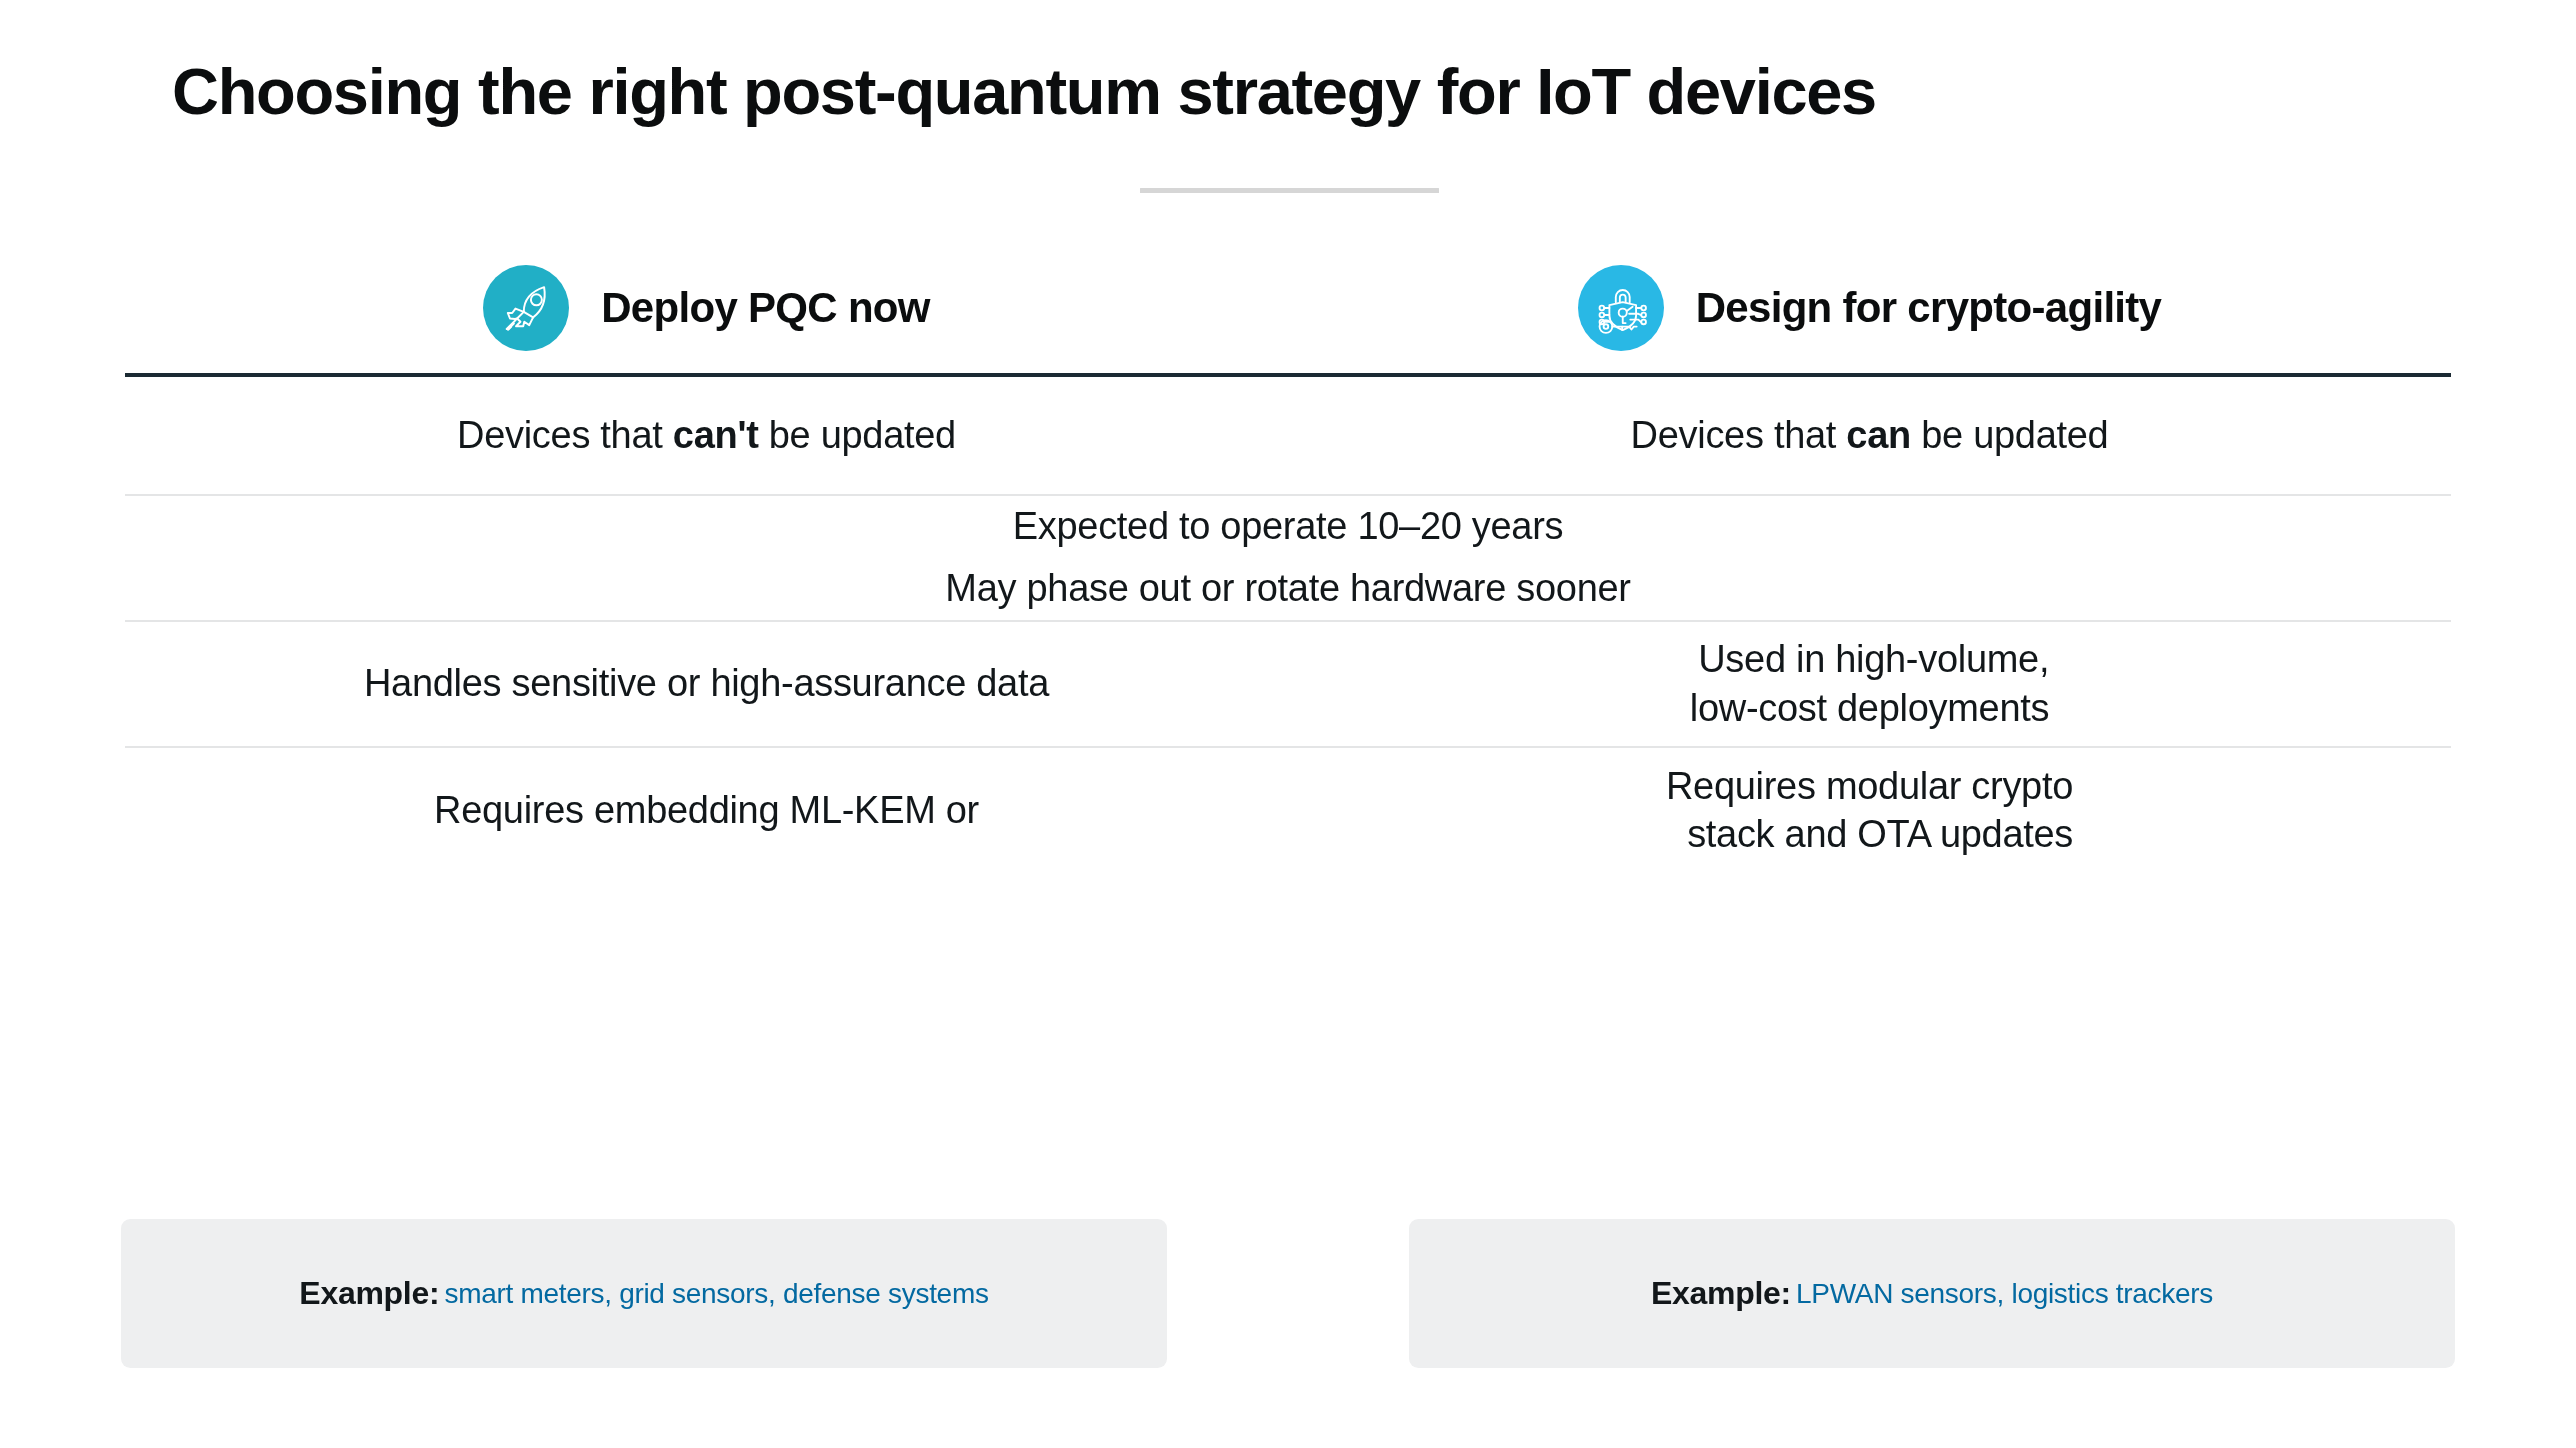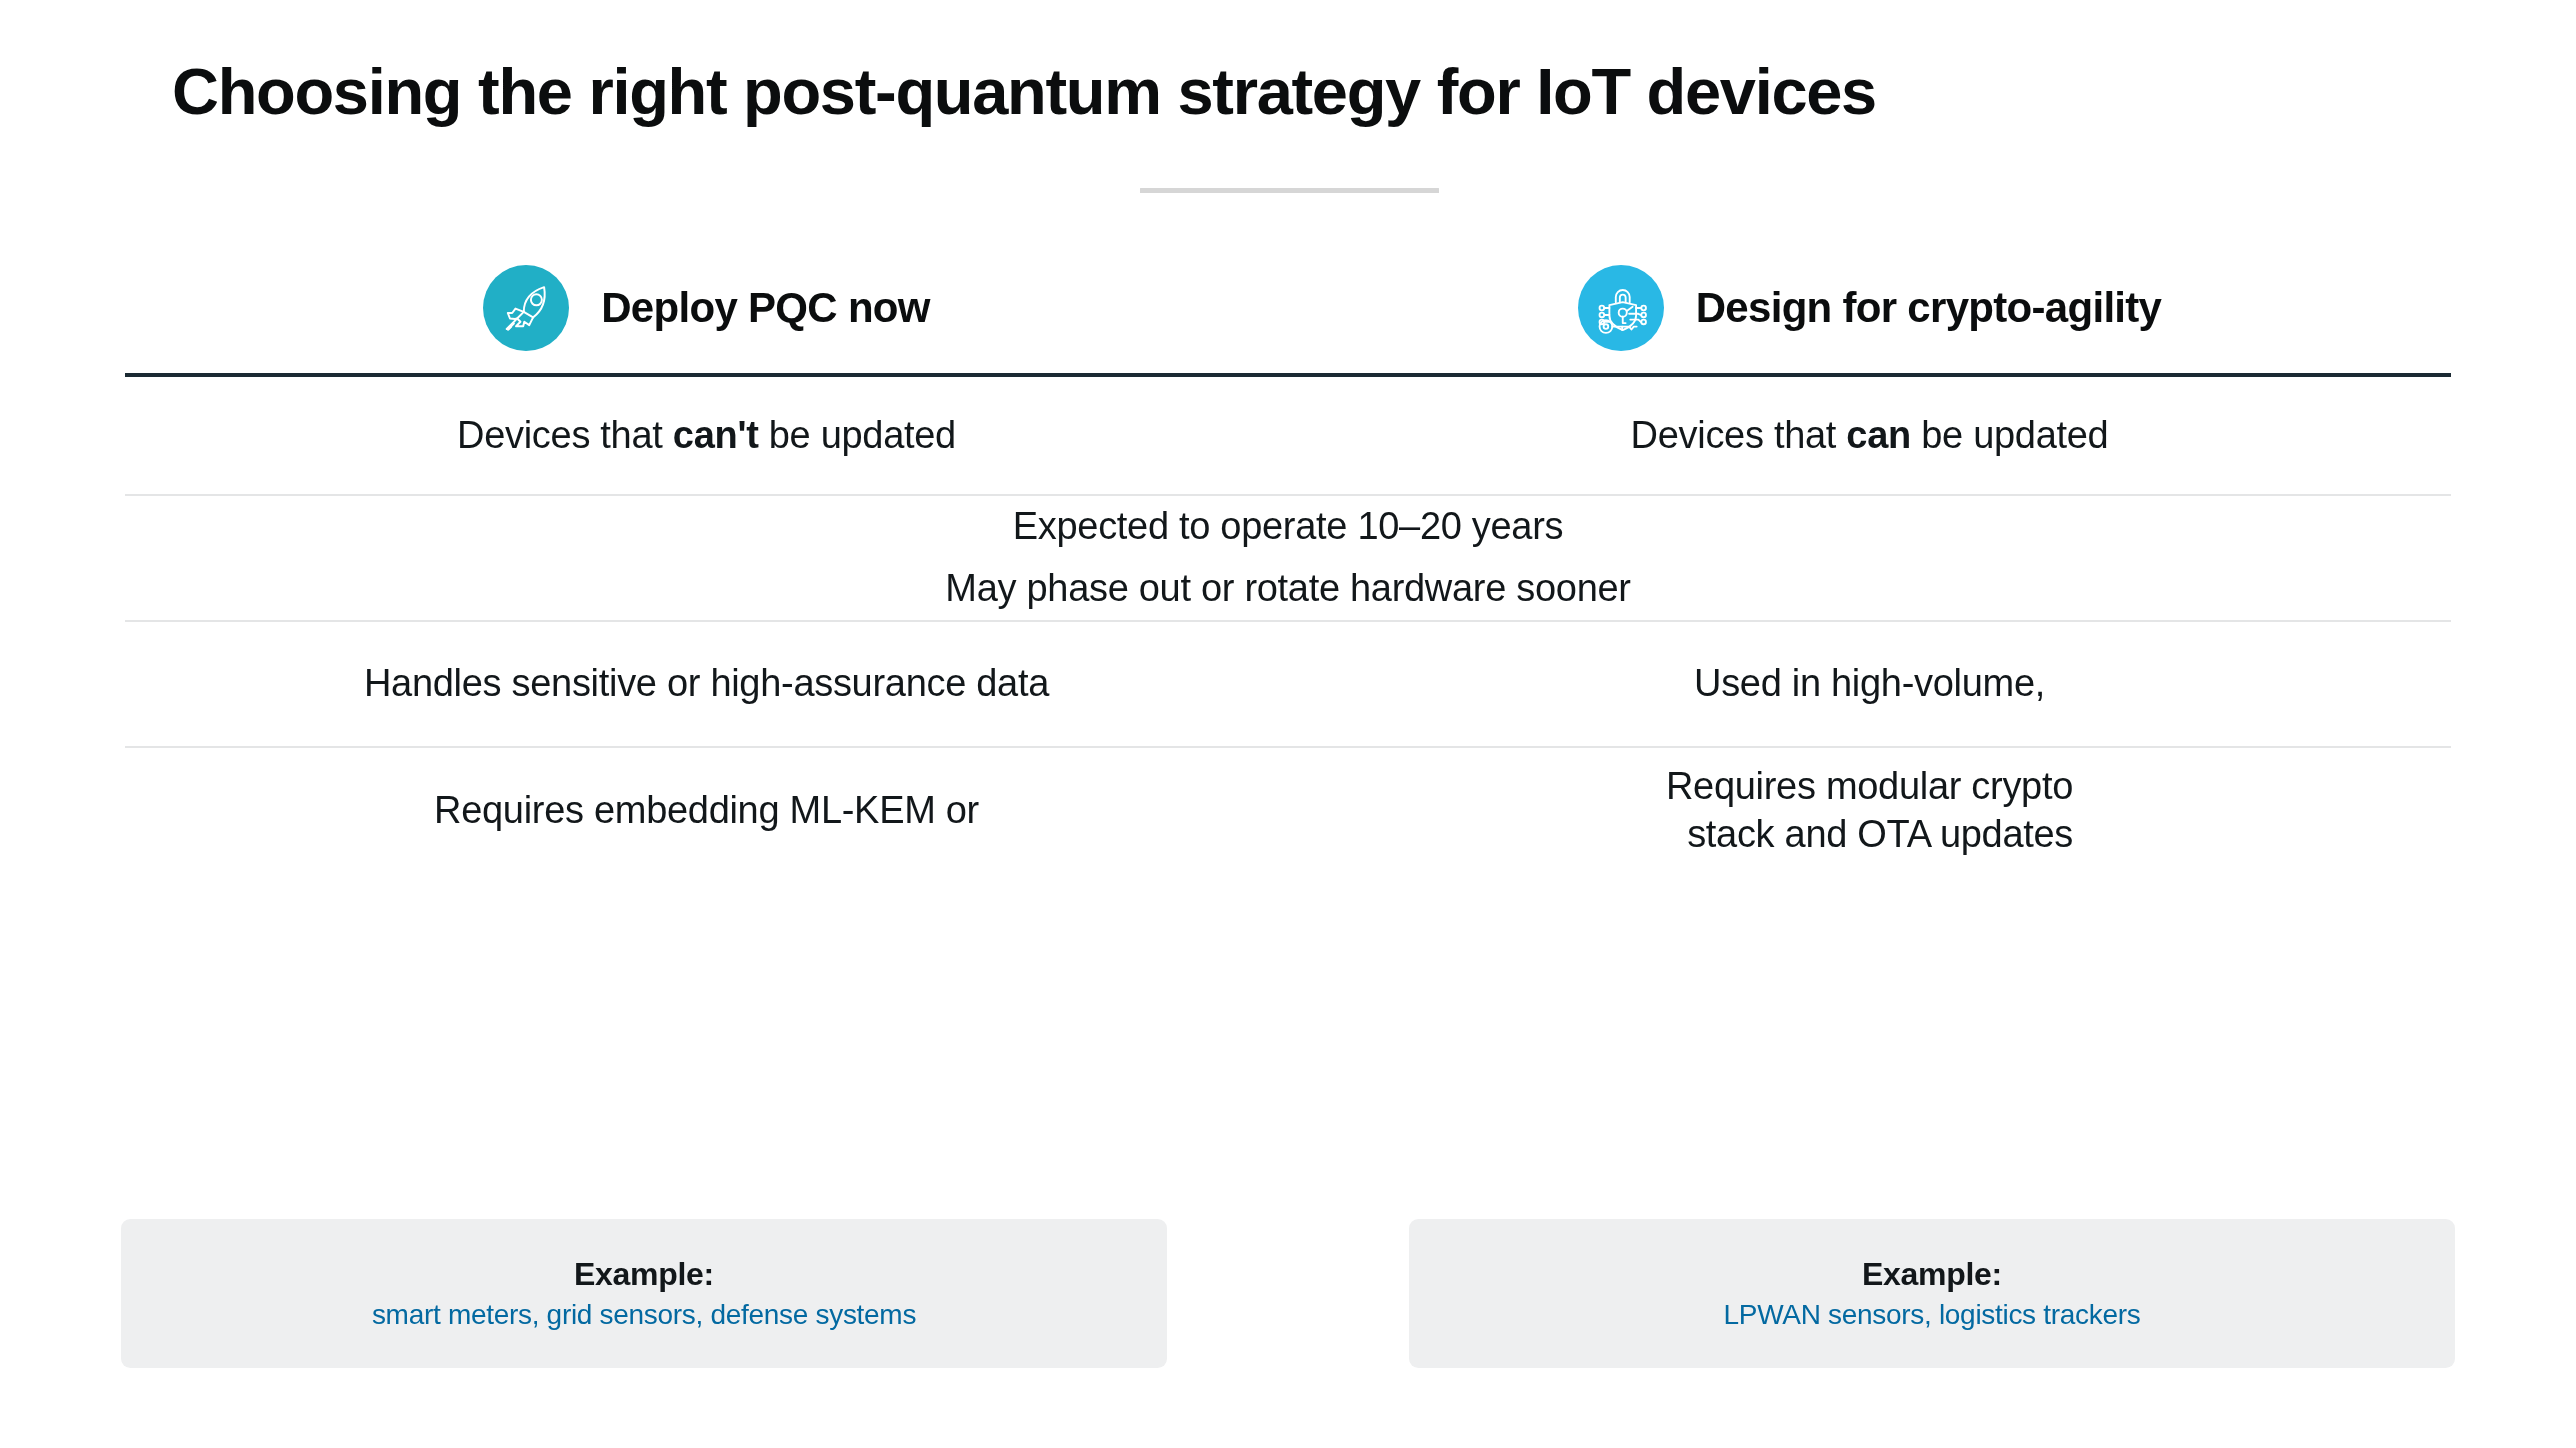--- a/index.html
+++ b/index.html
@@ -130,21 +130,20 @@
     flex: 0 0 50%;
     display: flex;
     justify-content: center;
   }
   .example-box {
     width: 1046px;
     height: 149px;
     background: #eeeff0;
     border-radius: 9.3px;
     display: flex;
-    flex-direction: column;
     align-items: center;
     justify-content: center;
     gap: 5.2px;
   }
   .example-title {
     font-size: 32px;
     font-weight: 700;
     color: #12171a;
     letter-spacing: -0.3px;
   }
@@ -247,20 +246,21 @@
 
     <div class="rule-light"></div>
 
     <div class="row row-3">
       <div class="cell">
         <div class="cell-text">Handles sensitive or high-assurance data</div>
       </div>
       <div class="cell">
         <div class="cell-text">
           <div>Used in high-volume,</div>
+          <div>low-cost deployments</div>
         </div>
       </div>
     </div>
 
     <div class="rule-light"></div>
 
     <div class="row row-4">
       <div class="cell">
         <div class="cell-text">
           <div>Requires embedding ML-KEM or</div>

